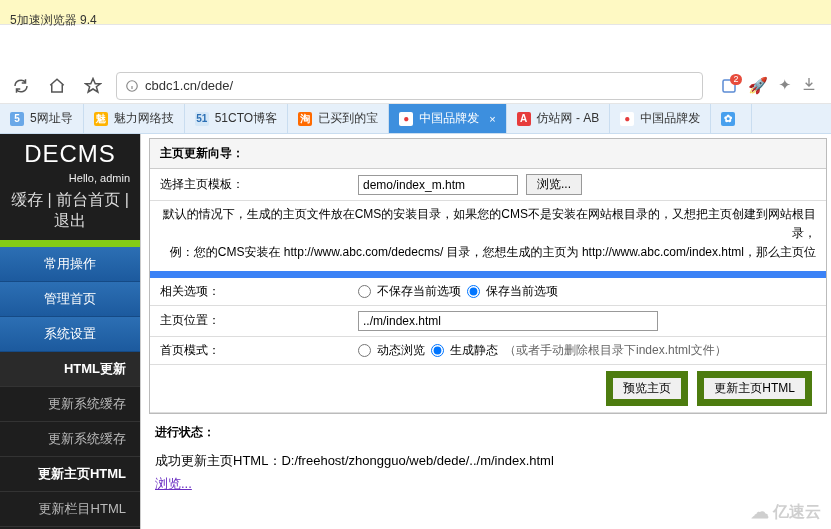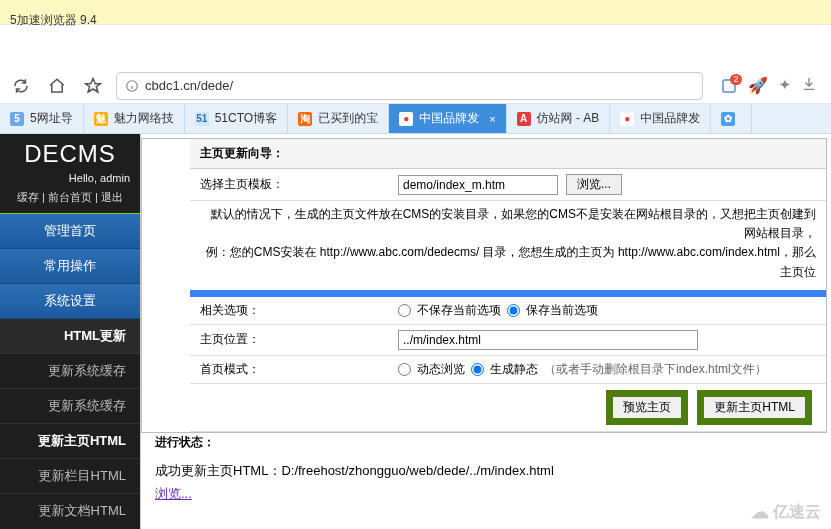--- a/index.html
+++ b/index.html
@@ -16,38 +16,38 @@
   .notif .badge{ position:absolute; right:-3px; top:-2px; background:#e74c3c; color:#fff; font-size:9px; border-radius:6px; padding:0 3px; line-height:11px;}
   .tabs-row { height:30px; background:#e6f0fa; border-bottom:1px solid #c9ddf0; display:flex; align-items:stretch; font-size:12px;}
   .tab { display:flex; align-items:center; padding:0 10px; gap:6px; border-right:1px solid #c9ddf0; color:#333; white-space:nowrap; max-width:120px; overflow:hidden;}
   .tab.active { background:#3d8fde; color:#fff;}
   .tab .favicon { width:14px; height:14px; border-radius:2px; display:inline-flex; align-items:center; justify-content:center; font-size:10px; font-weight:bold;}
   .tab .close-x { font-size:11px; margin-left:4px;}
   .workspace { display:flex; height:calc(529px - 24px - 36px - 30px);}
   .sidebar { width:140px; background:#1e1e1e; color:#ccc; display:flex; flex-direction:column; font-size:13px;}
   .logo { color:#fff; font-family:Impact, Arial; font-size:24px; letter-spacing:1px; text-align:center; padding:6px 0 2px;}
   .greet { text-align:right; color:#eee; font-size:11px; padding:2px 10px;}
-  .topbar-links { text-align:center; color:#ddd; font-size:11px; padding:4px 4px 8px; border-bottom:1px solid #84cc16;}
+  .topbar-links { text-align:center; color:#ddd; font-size:16px; padding:4px 4px 8px; border-bottom:7px solid #84cc16;}
   .topbar-links span { cursor:pointer;}
   .nav-group { background:linear-gradient(#2c6fb4,#1c5a9e); color:#fff; text-align:center; padding:8px 0; font-size:13px; border-bottom:1px solid #154a85;}
   .nav-section { background:#2a2a2a; color:#fff; text-align:right; padding:8px 14px; font-size:13px; font-weight:bold;}
   .nav-item { color:#bbb; text-align:right; padding:8px 14px; font-size:13px; border-top:1px solid #333; cursor:pointer;}
   .nav-item.active { color:#fff; font-weight:bold;}
   .main { flex:1; background:#fff; overflow:auto; border-left:1px solid #ccc;}
-  .panel-border { border:1px solid #bbb; margin:4px 4px 0 0;padding-left:48px;}
+  .panel-border { border:1px solid #bbb; margin:4px 4px 0 8px;}
   .panel-title { background:#f5f5f5; padding:6px 10px; font-weight:bold; border-bottom:1px solid #ccc;}
   .form-row { display:flex; align-items:center; border-bottom:1px solid #ddd; padding:5px 10px; gap:8px; font-size:12px;}
   .form-row .label { width:190px;}
   .form-row input[type=text]{ border:1px solid #999; padding:2px 4px; font-size:12px;}
   .form-row .btn { background:#f0f0f0; border:1px solid #999; padding:1px 10px; font-size:12px;}
   .help-text { padding:4px 10px 8px; font-size:12px; line-height:1.6; border-bottom:7px solid #3b82f6;text-align:right;}
   .radio-group { display:flex; align-items:center; gap:6px;}
   .actions-row { text-align:right; padding:6px 14px; border-bottom:1px solid #ddd;}
   .actions-row .btn { background:#f0f0f0; border:7px solid #4d7c0f; padding:2px 10px; font-size:12px; margin-left:6px;}
-  .status-title { padding:1px 14px 4px; font-weight:bold;}
+  .status-title { padding:10px 14px 4px; font-weight:bold;}
   .status-body { padding:4px 14px; font-size:13px; line-height:1.8;}
   .status-body a { color:#6a2ec2; text-decoration:underline;}
   .watermark { position:absolute; right:10px; bottom:6px; color:#cfcfcf; font-size:16px; font-weight:bold; display:flex; align-items:center; gap:4px;}
   .watermark .wicon{ font-size:18px;}
 </style>
 </head>
 <body>
 
 <div class="titlebar">
   <span>5加速浏览器 9.4</span>
@@ -130,22 +130,22 @@
 <div class="workspace">
   <div class="sidebar">
     <div class="logo">DECMS</div>
     <div class="greet">Hello, admin</div>
     <div class="topbar-links">
       <span>缓存</span> | 
       <span>前台首页</span> | 
       <span>退出</span>
     </div>
     <div id="nav-groups">
+        <div class="nav-group">常用操作</div>
         <div class="nav-group">管理首页</div>
-        <div class="nav-group">常用操作</div>
         <div class="nav-group">系统设置</div>
       </div>
     <div class="nav-section">HTML更新</div>
     <div id="nav-items">
         <div class="nav-item">更新系统缓存</div>
         <div class="nav-item">更新系统缓存</div>
         <div class="nav-item active">更新主页HTML</div>
         <div class="nav-item">更新栏目HTML</div>
         <div class="nav-item">更新文档HTML</div>
       </div>

